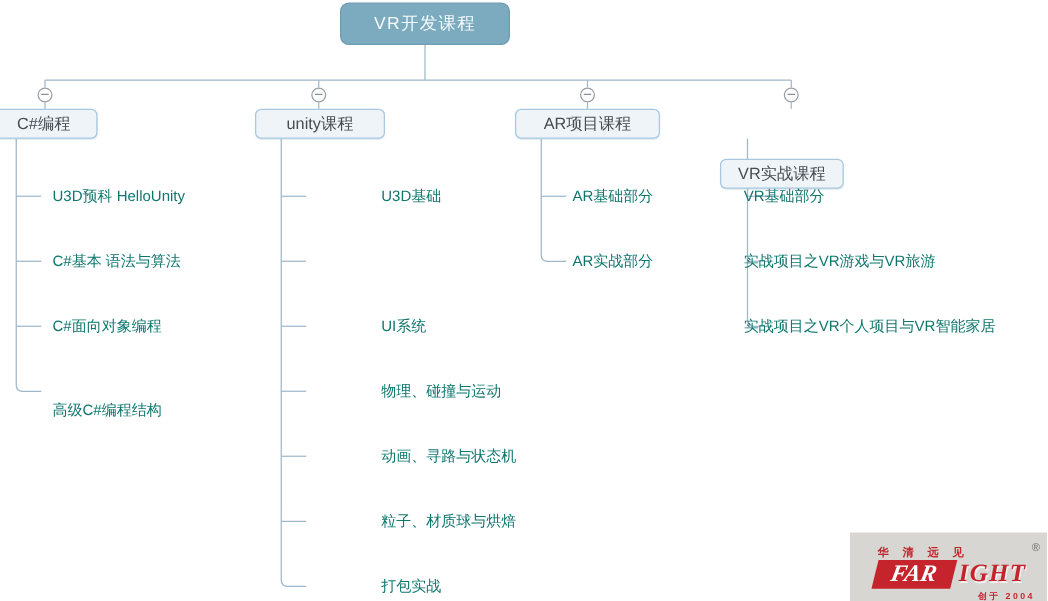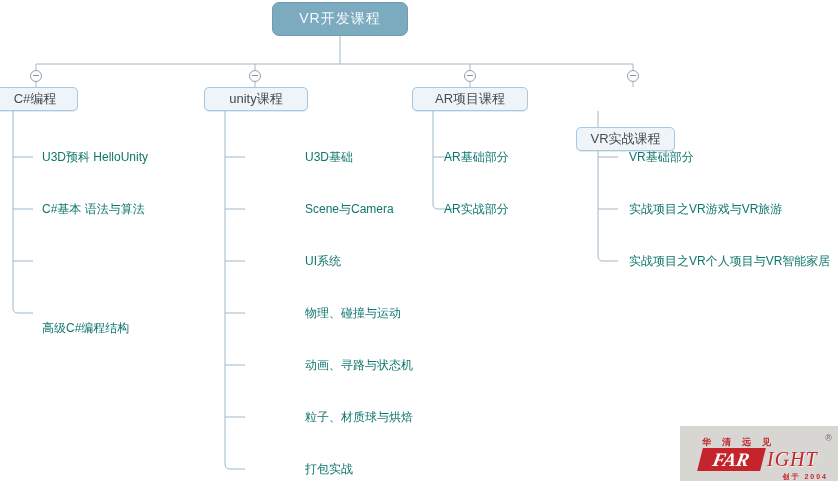--- a/index.html
+++ b/index.html
@@ -30,21 +30,21 @@
   }
   .toggle .minus{
     position:absolute;left:2px;right:2px;top:4px;height:1px;background:#8a9296;
   }
   .tg-c{left:30px;} .tg-unity{left:249px;} .tg-ar{left:464px;} .tg-vr{left:627px;}
 
   .leaf{
     position:absolute;height:20px;line-height:20px;font-size:12px;color:#0f766e;
     white-space:nowrap;
   }
-  .leaf.c{left:42px;} .leaf.u{left:264px;margin-left:41px;} .leaf.a{left:444px;} .leaf.v{left:629px;text-align:center;}
+  .leaf.c{left:42px;} .leaf.u{left:264px;margin-left:41px;} .leaf.a{left:458px;} .leaf.v{left:595px;text-align:center;}
 
   
   .logo{
     position:absolute;left:680px;top:426px;width:158px;height:55px;
     background:#d8d6d3;
   }
   .logo .cn{
     position:absolute;left:22px;top:10px;font-size:9px;font-weight:bold;
     color:#c0272d;letter-spacing:11px;white-space:nowrap;
   }
@@ -52,21 +52,21 @@
   .logo .far-block{
     position:absolute;left:20px;top:22px;width:63px;height:23px;background:#c5242c;
     transform:skewX(-14deg);display:flex;align-items:center;justify-content:center;
   }
   .logo .far-text{
     font-family:"Liberation Serif","DejaVu Serif",serif;font-style:italic;font-weight:bold;
     font-size:19px;color:#ffffff;transform:skewX(3deg);letter-spacing:0px;
   }
   .logo .ight-text{
     position:absolute;left:87px;top:21px;height:25px;line-height:25px;
-    font-family:"Liberation Serif","DejaVu Serif",serif;font-style:italic;font-weight:normal;
+    font-family:"Liberation Serif","DejaVu Serif",serif;font-style:italic;font-weight:bold;
     font-size:20px;color:#c5242c;text-shadow:1px 1px 0 #f4f3f1;letter-spacing:1px;
   }
   .logo .tagline{
     position:absolute;right:10px;top:46px;font-size:7px;color:#c5242c;
     letter-spacing:2px;white-space:nowrap;font-weight:bold;
   }
 </style>
 </head>
 <body>
 
@@ -124,24 +124,24 @@
     <div class="minus"></div>
   </div>
 
   <div class="branch-node branch-c">C#编程</div>
   <div class="branch-node branch-unity">unity课程</div>
   <div class="branch-node branch-ar">AR项目课程</div>
   <div class="branch-node branch-vr">VR实战课程</div>
 
   <div class="leaf c" style="top:147px">U3D预科 HelloUnity</div>
   <div class="leaf c" style="top:199px">C#基本 语法与算法</div>
+  <div class="leaf c" style="top:251px">C#面向对象编程</div>
   <div class="leaf c" style="top:318px">高级C#编程结构</div>
 
   <div class="leaf u" style="top:147px">U3D基础</div>
-  <div class="leaf u" style="top:199px">Scene与Camera</div>
   <div class="leaf u" style="top:251px">UI系统</div>
   <div class="leaf u" style="top:303px">物理、碰撞与运动</div>
   <div class="leaf u" style="top:355px">动画、寻路与状态机</div>
   <div class="leaf u" style="top:407px">粒子、材质球与烘焙</div>
   <div class="leaf u" style="top:459px">打包实战</div>
 
   <div class="leaf a" style="top:147px">AR基础部分</div>
   <div class="leaf a" style="top:199px">AR实战部分</div>
 
   <div class="leaf v" style="top:147px">VR基础部分</div>

